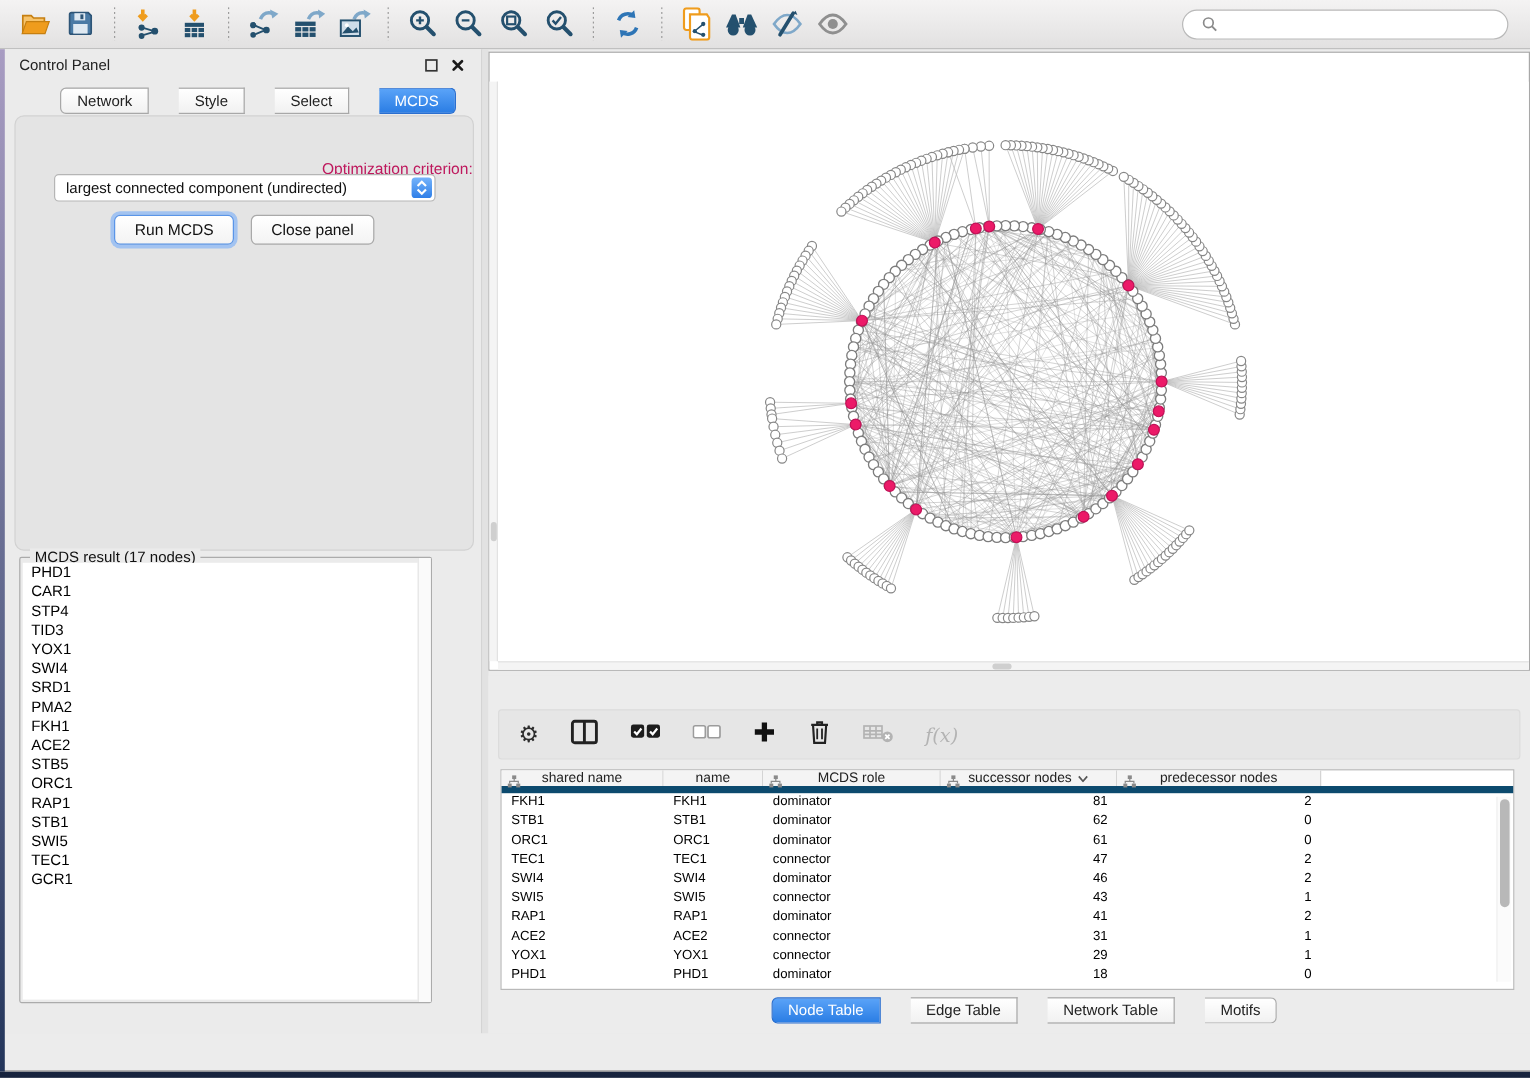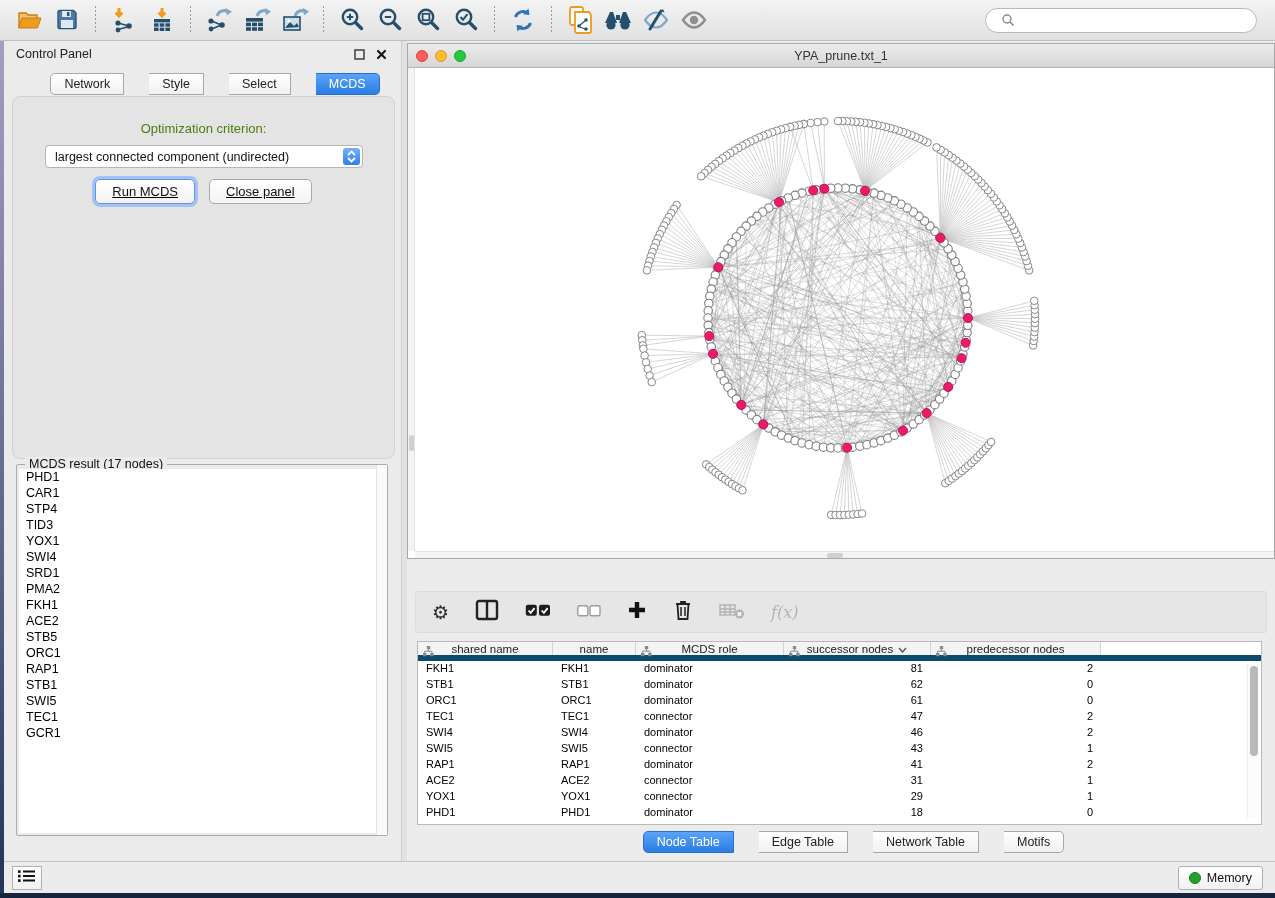--- a/index.html
+++ b/index.html
@@ -24,31 +24,31 @@
   .panel-head .spacer { flex:1; }
   .mini-ic { display:flex; align-items:center; justify-content:center; width:16px; height:16px; margin-left:6px; }
   .tabrow { display:flex; justify-content:center; margin-top:6px; }
   .seg { font-size:12.5px; padding:3px 13px; background:linear-gradient(#ffffff,#f1f1f1);
     border:1px solid #a8a8a8; border-left-width:0; color:#222; cursor:default;margin-left:25px; }
   .seg:first-child { border-left-width:1px; border-radius:5px 0 0 5px; }
   .seg:last-child { border-radius:0 5px 5px 0; }
   .seg.active { background:linear-gradient(#5aa3f8,#2a7de4); border-color:#2a6fd0; color:#fff; }
   #cp-box { position:absolute; left:8px; top:55px; width:383px; height:363px; background:#e4e4e4;
     border:1px solid #d2d2d2; border-radius:8px; }
-  #opt-label { text-align:center; margin-top:24px; font-size:13px; color:#4d7c0f; }
+  #opt-label { text-align:right; margin-top:36px; font-size:13px; color:#be185d; }
   #criterion { position:absolute; left:32px; top:48px; width:318px; height:23px; background:#fff;
     border:1px solid #b5b5b5; border-radius:4px; display:flex; align-items:center; font-size:12.5px; color:#111;
     padding-left:9px; }
   #criterion .stepper { position:absolute; right:2px; top:2px; width:17px; height:17px; border-radius:3px;
     background:linear-gradient(#74b3fb,#2f7fe8); display:flex; flex-direction:column; align-items:center; justify-content:center; }
   .btn { background:linear-gradient(#ffffff,#f3f3f3); border:1px solid #a9a9a9; border-radius:5px;
     font-size:13px; color:#111; padding:4px 16px; }
   #run-btn { box-shadow:0 0 0 3px rgba(108,168,252,.55); border-color:#5a95e8; }
-  #btn-row { position:absolute; left:0; top:82px; width:100%; display:flex; justify-content:center; gap:14px;text-decoration:underline; }
-  #mcds-group { position:absolute; left:12px; top:423px; width:372px; height:372px;
+  #btn-row { position:absolute; left:0; top:82px; width:100%; display:flex; justify-content:center; gap:14px; }
+  #mcds-group { position:absolute; left:12px; top:423px; width:344px; height:372px;
     border:1px solid #ababab; border-radius:2px; }
   #mcds-legend { position:absolute; left:8px; top:-8px; background:#ebebeb; padding:0 4px; font-size:12.5px; color:#111; }
   #mcds-list { position:absolute; left:2px; top:4px; right:2px; bottom:2px; background:#fff; overflow:hidden; }
   #mcds-list .row { font-size:12.5px; line-height:16px; padding-left:7px; color:#000; }
   #mcds-scroll { position:absolute; right:0; top:0; bottom:0; width:11px; background:#fafafa; border-left:1px solid #e4e4e4; }
   
   #vsplit { position:absolute; left:402px; top:41px; width:5px; height:820px; background:#e2e2e2; }
   
   #net-window { position:absolute; left:407px; top:43px; width:868px; height:516px; background:#fff;
     border:1px solid #a8a8a8; }
@@ -306,26 +306,20 @@
           <div class="row">SWI5</div>
           <div class="row">TEC1</div>
           <div class="row">GCR1</div>
         </div>
       <div id="mcds-scroll"></div>
     </div>
   </div>
   <div id="vsplit"></div>
 
   <div id="net-window">
-    <div id="net-titlebar">
-      <span class="light" style="background:#ff5f57;border:1px solid #e0443e;"></span>
-      <span class="light" style="background:#febc2e;border:1px solid #d89e24;"></span>
-      <span class="light" style="background:#28c840;border:1px solid #1da72e;"></span>
-      <span id="net-title">YPA_prune.txt_1</span>
-    </div>
     <div id="net-canvas">
       <svg id="net-svg" width="866" height="490">
           <line x1="560" y1="250" x2="307.2951670599122" y2="207.06372194582826" stroke="#8e8e8e" stroke-width="0.7" opacity="0.45"></line>
           <line x1="560" y1="250" x2="505.22726850337466" y2="356.0229129647039" stroke="#8e8e8e" stroke-width="0.7" opacity="0.45"></line>
           <line x1="560" y1="250" x2="367.1165446763189" y2="363.779044848138" stroke="#8e8e8e" stroke-width="0.7" opacity="0.45"></line>
           <line x1="560" y1="250" x2="492.8834553236812" y2="136.22095515186203" stroke="#8e8e8e" stroke-width="0.7" opacity="0.45"></line>
           <line x1="560" y1="250" x2="300.81741271387847" y2="264.55538189343" stroke="#8e8e8e" stroke-width="0.7" opacity="0.45"></line>
           <line x1="560" y1="250" x2="415.44461810657" y2="120.81741271387847" stroke="#8e8e8e" stroke-width="0.7" opacity="0.45"></line>
           <line x1="560" y1="250" x2="333.0665185651884" y2="336.62505513376044" stroke="#8e8e8e" stroke-width="0.7" opacity="0.45"></line>
           <line x1="560" y1="250" x2="511.05367424163535" y2="351.6380927208439" stroke="#8e8e8e" stroke-width="0.7" opacity="0.45"></line>
@@ -1313,32 +1307,14 @@
         </div>
     </div>
     <div id="tp-tabs">
         <span class="seg active">Node Table</span>
         <span class="seg">Edge Table</span>
         <span class="seg">Network Table</span>
         <span class="seg">Motifs</span>
       </div>
   </div>
 
-  <div id="statusbar">
-    <span id="list-btn">
-        <span><svg width="18" height="14" viewBox="0 0 18 14">
-            <g stroke="#111" stroke-width="2">
-              <path d="M5 2.5h12M5 7h12M5 11.5h12"></path>
-            </g>
-            <g fill="#111">
-              <rect x="0" y="1.3" width="2.6" height="2.6"></rect>
-              <rect x="0" y="5.8" width="2.6" height="2.6"></rect>
-              <rect x="0" y="10.3" width="2.6" height="2.6"></rect>
-            </g>
-          </svg></span>
-      </span>
-    <button id="memory-btn">
-      <span id="memory-dot"></span>
-      <span>Memory</span>
-    </button>
-  </div>
 </div>
 <div id="wallpaper-left"></div>
 
 </body></html>

